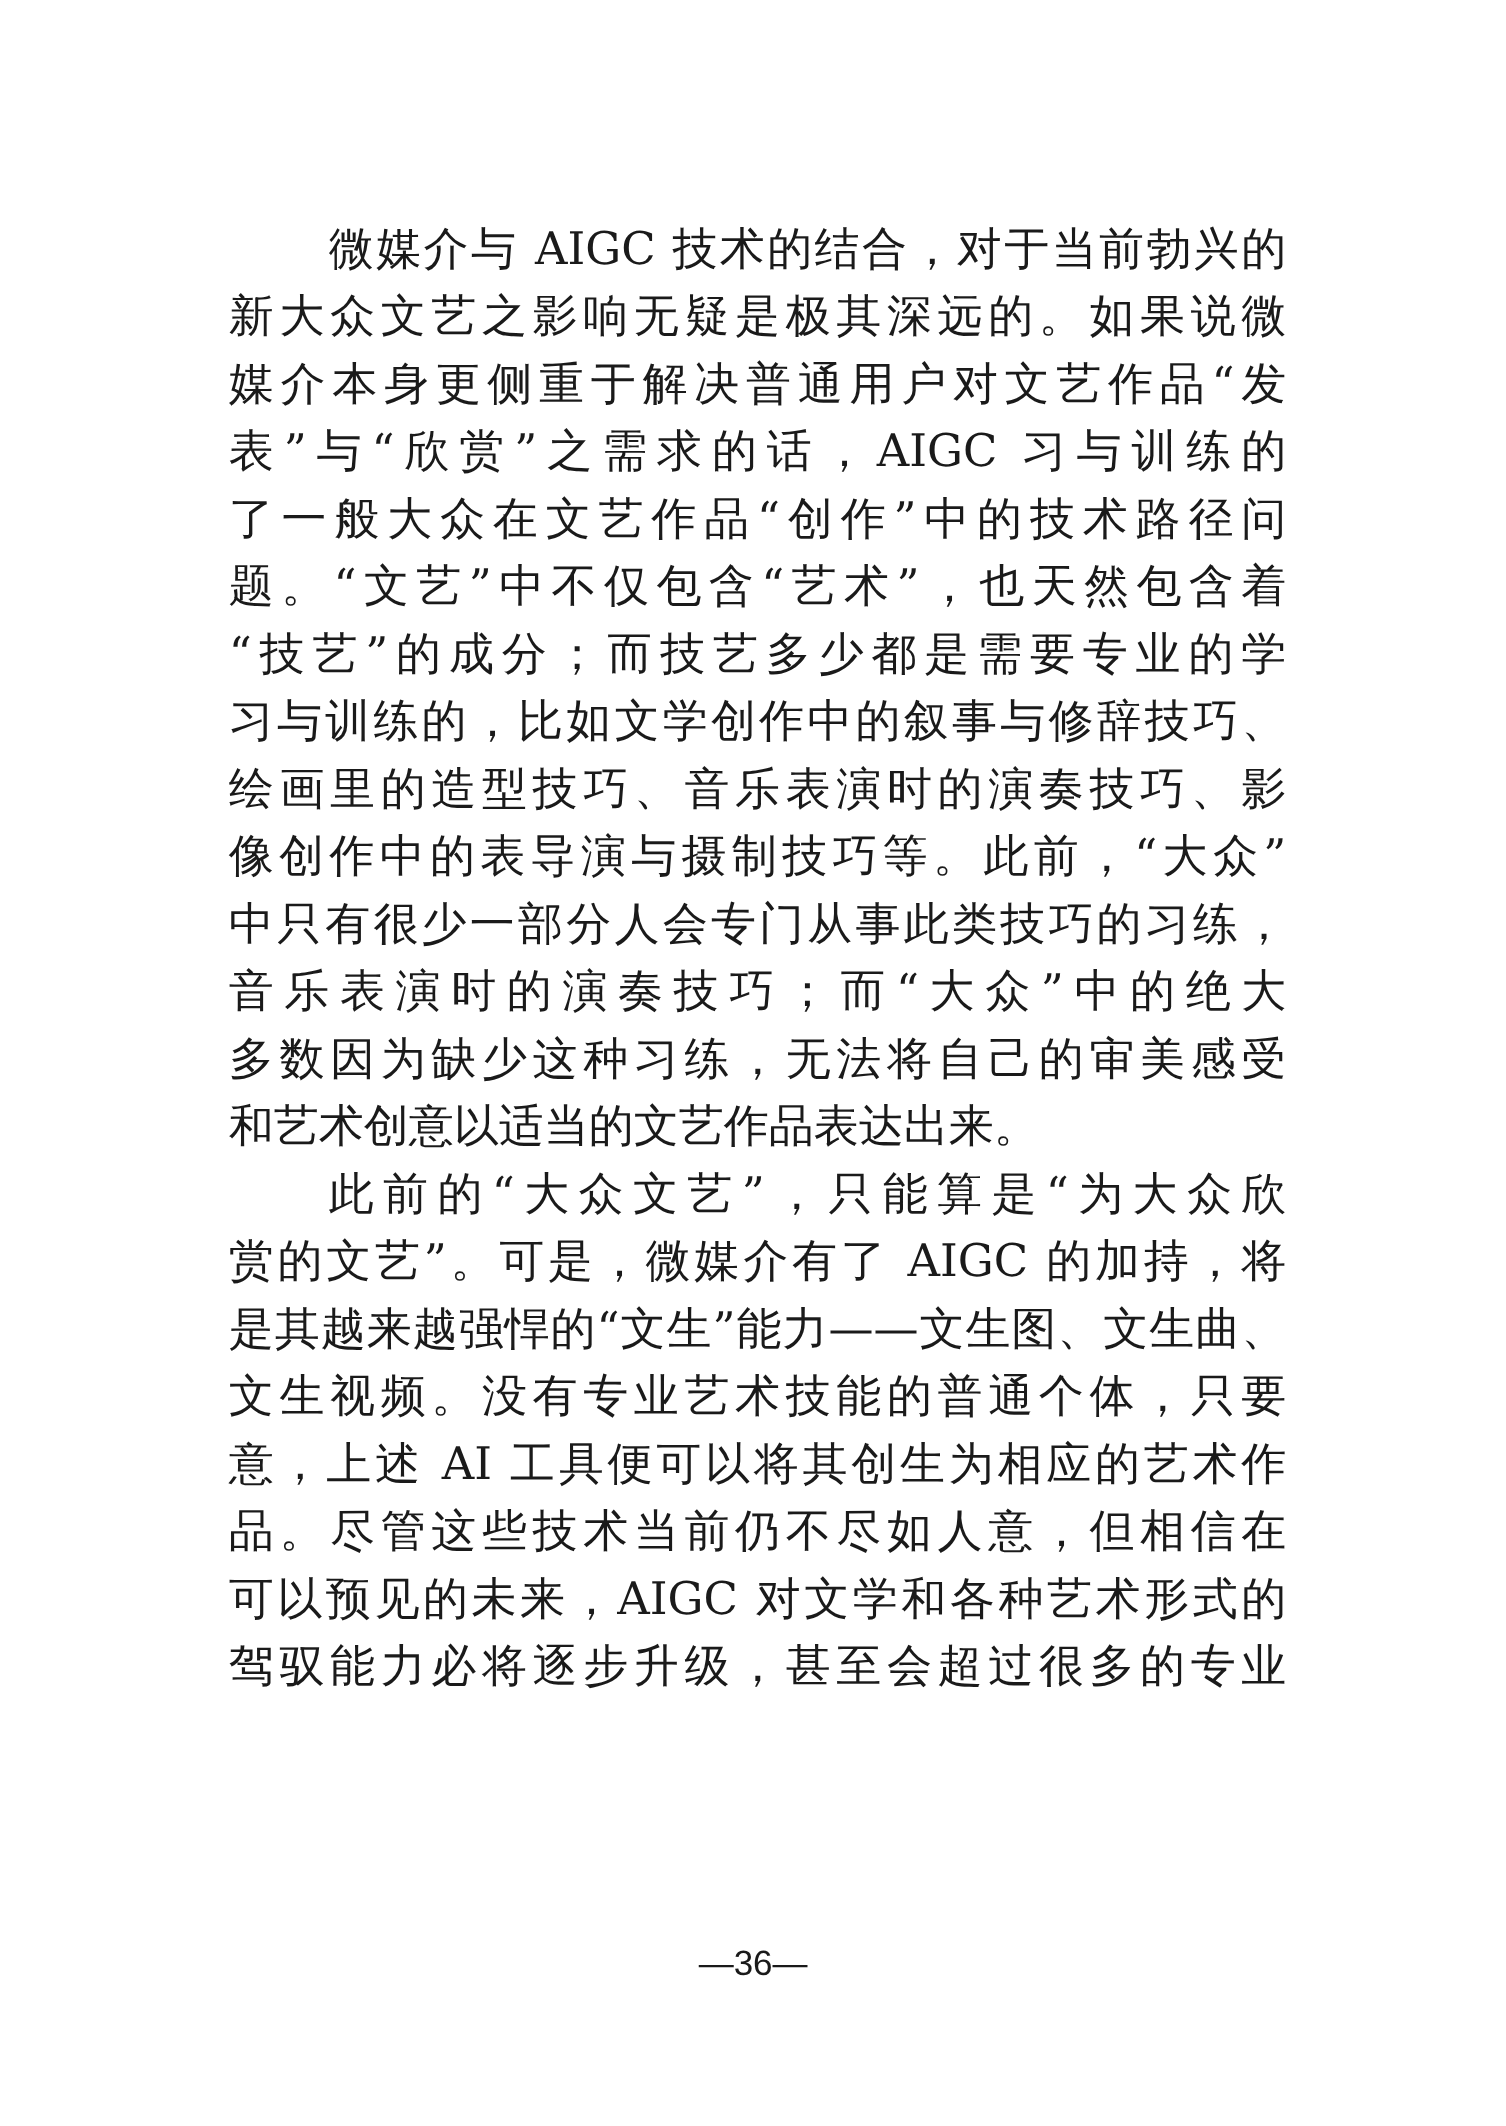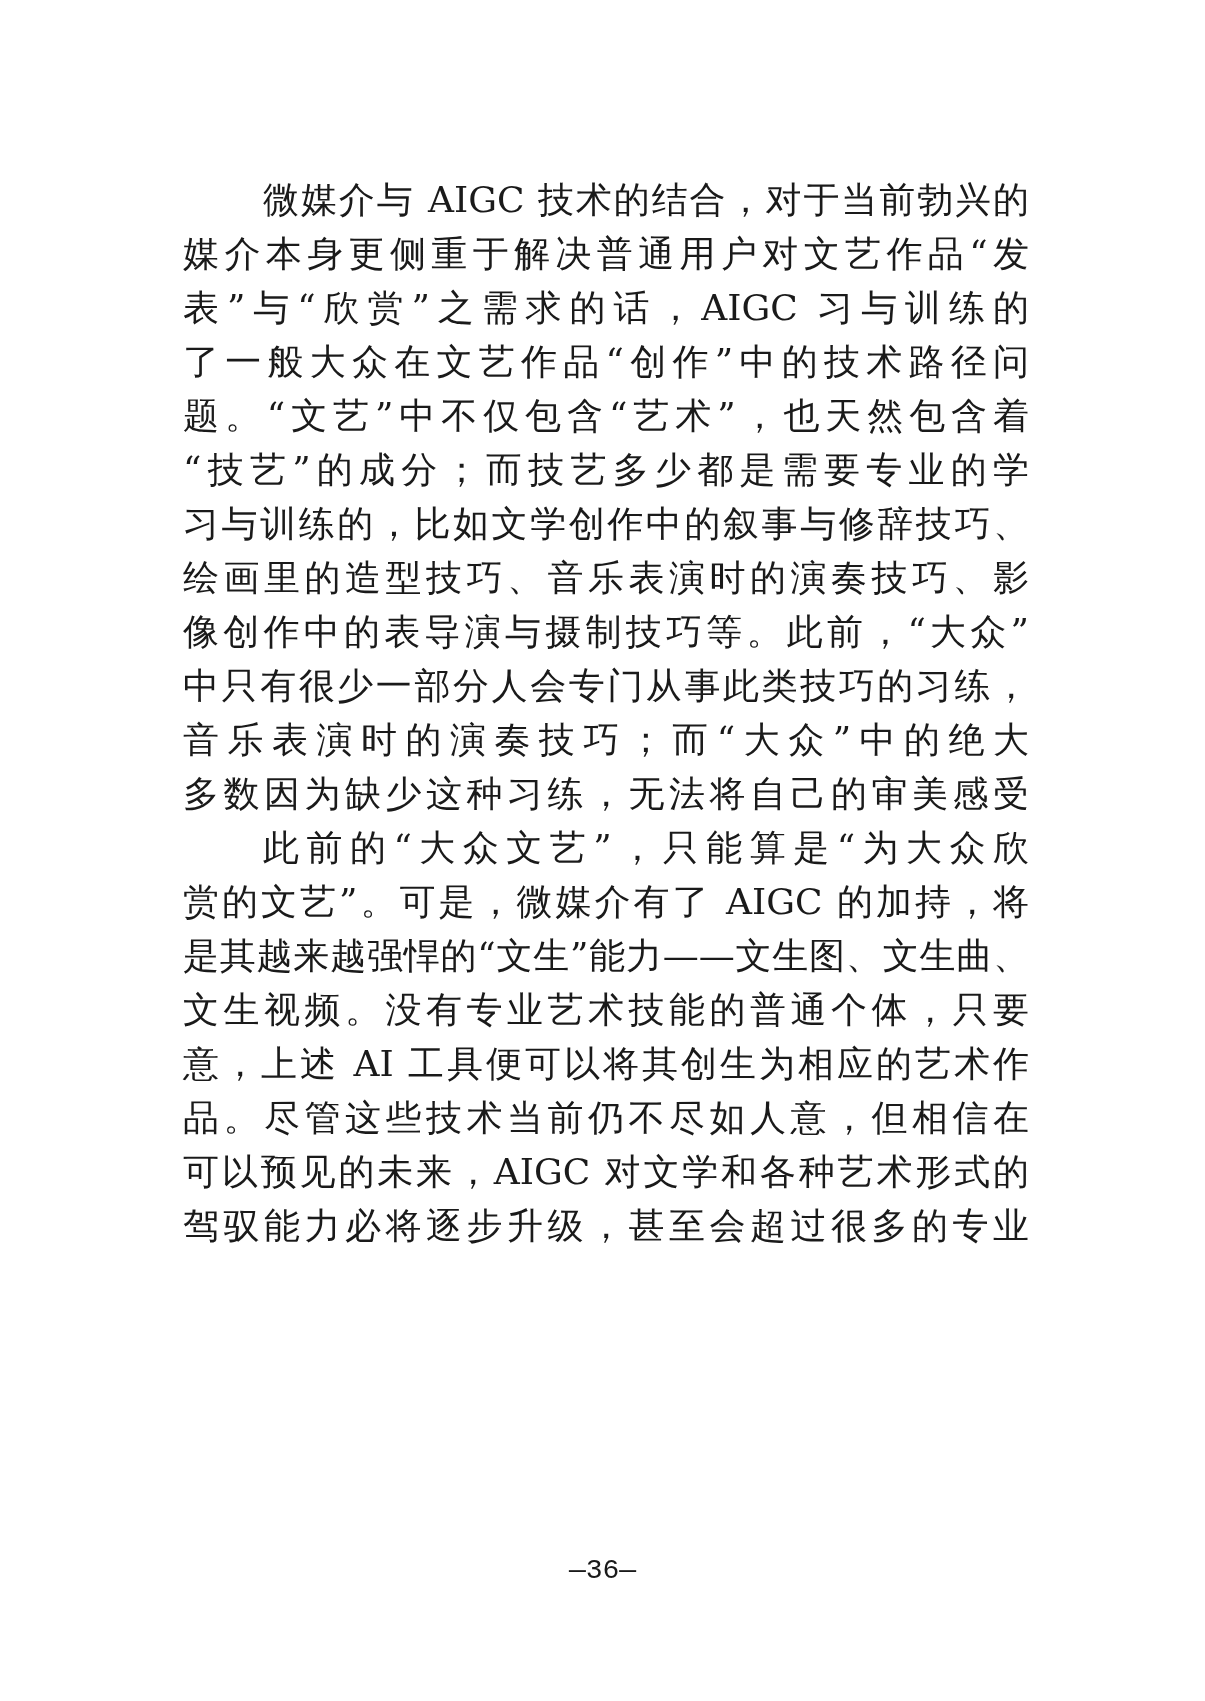--- a/index.html
+++ b/index.html
@@ -24,43 +24,45 @@
     text-align-last: justify;
     letter-spacing: 0;
   }
   .line.last { text-align-last: left; }
   .line.indent { padding-left: 80px; }
   .page-number {
     position: absolute;
     left: 0; right: 0;
     top: 1555px;
     text-align: center;
-    font-family: Liberation Mono, monospace;
+    font-family: Liberation Sans, sans-serif;
     font-size: 28px;
     color: #1a1a1a;
   }
 </style>
 </head>
 <body>
 
 <div class="page">
   <div class="content">
     <div class="para">
       <span class="line indent">微媒介与 AIGC 技术的结合，对于当前勃兴的</span>
+      <span class="line">新大众文艺之影响无疑是极其深远的。如果说微</span>
       <span class="line">媒介本身更侧重于解决普通用户对文艺作品“发</span>
       <span class="line">表”与“欣赏”之需求的话，AIGC 习与训练的</span>
       <span class="line">了一般大众在文艺作品“创作”中的技术路径问</span>
       <span class="line">题。“文艺”中不仅包含“艺术”，也天然包含着</span>
       <span class="line">“技艺”的成分；而技艺多少都是需要专业的学</span>
       <span class="line">习与训练的，比如文学创作中的叙事与修辞技巧、</span>
       <span class="line">绘画里的造型技巧、音乐表演时的演奏技巧、影</span>
       <span class="line">像创作中的表导演与摄制技巧等。此前，“大众”</span>
       <span class="line">中只有很少一部分人会专门从事此类技巧的习练，</span>
       <span class="line">音乐表演时的演奏技巧；而“大众”中的绝大</span>
       <span class="line">多数因为缺少这种习练，无法将自己的审美感受</span>
+      <span class="line last">和艺术创意以适当的文艺作品表达出来。</span>
     </div>
     <div class="para">
       <span class="line indent">此前的“大众文艺”，只能算是“为大众欣</span>
       <span class="line">赏的文艺”。可是，微媒介有了 AIGC 的加持，将</span>
       <span class="line">是其越来越强悍的“文生”能力——文生图、文生曲、</span>
       <span class="line">文生视频。没有专业艺术技能的普通个体，只要</span>
       <span class="line">意，上述 AI 工具便可以将其创生为相应的艺术作</span>
       <span class="line">品。尽管这些技术当前仍不尽如人意，但相信在</span>
       <span class="line">可以预见的未来，AIGC 对文学和各种艺术形式的</span>
       <span class="line">驾驭能力必将逐步升级，甚至会超过很多的专业</span>

